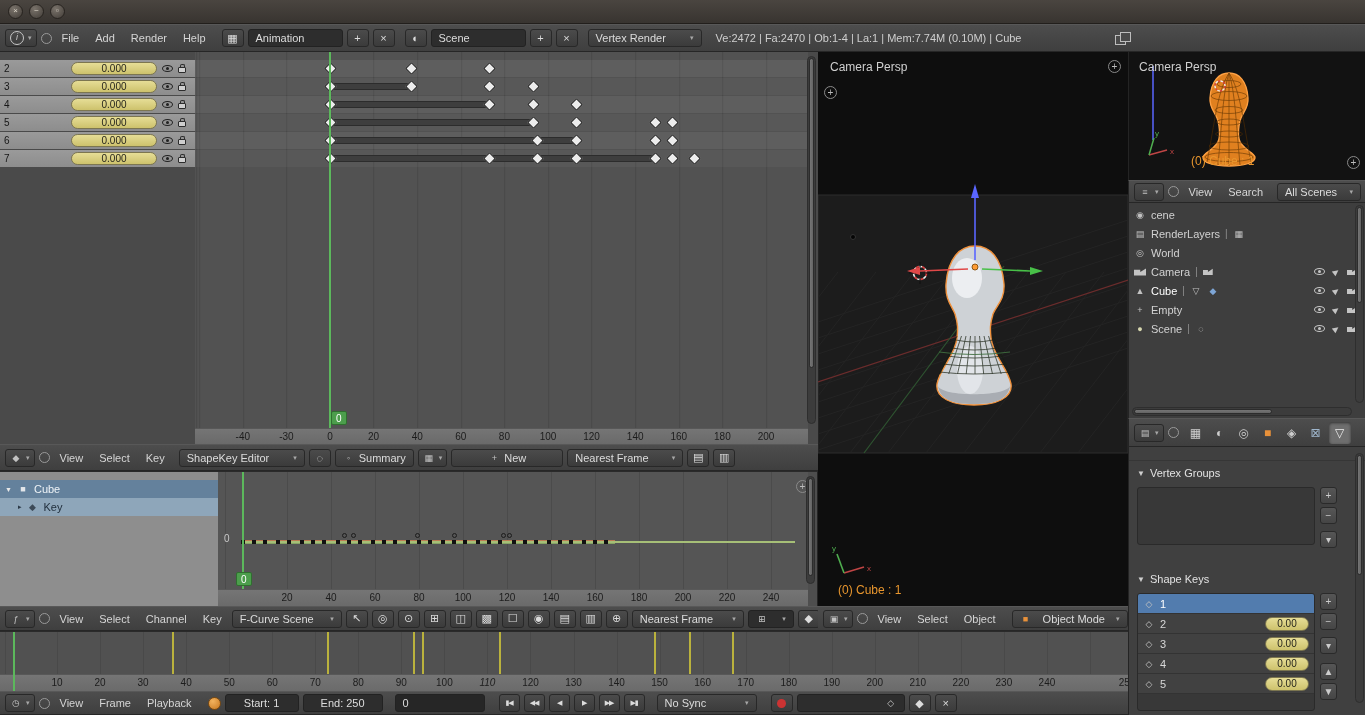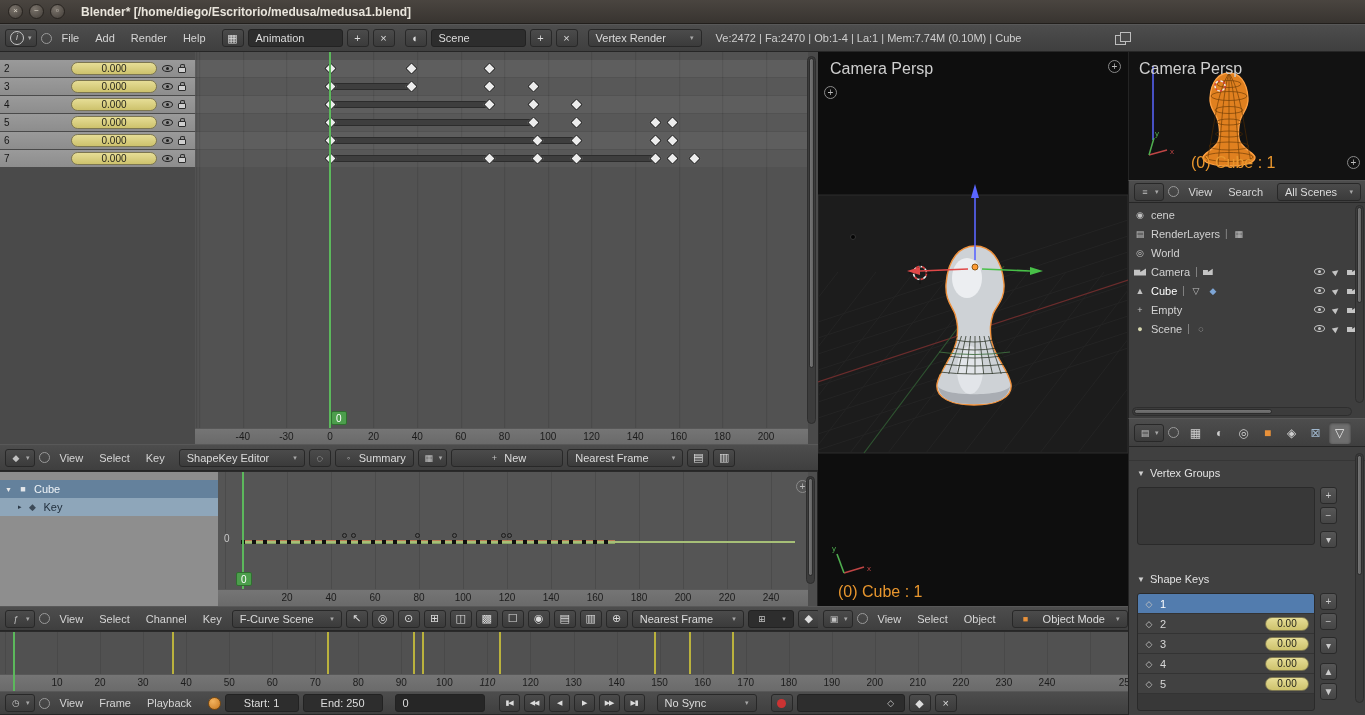--- a/index.html
+++ b/index.html
@@ -70,21 +70,21 @@
 
 #timeline{left:0;top:631px;width:1128px;height:60px;background-color:#515151;
  background-image:repeating-linear-gradient(90deg,rgba(0,0,0,.10) 0 1px,transparent 1px 43.04px);background-position:14px 0;
  border-top:1px solid #2a2a2a;overflow:hidden;box-sizing:border-box}
 .tl-key{position:absolute;top:0;height:42px;width:2px;background:#cdc33a;opacity:.85}
 .pb{width:21px;padding:0;font-size:7px;letter-spacing:-1px}
 .orangedot{width:11px;height:11px;border-radius:50%;background:radial-gradient(circle at 35% 30%,#f2b25e,#c87820);border:1px solid #7c4a10;flex:none}
 .recdot{width:9px;height:9px;border-radius:50%;background:#c33;flex:none}
 
 #viewport{left:818px;top:52px;width:310px;height:554px;background:#0e0e0e;overflow:hidden}
-.vplabel{position:absolute;color:#cfcfcf;font-size:16px;white-space:nowrap}
+.vplabel{position:absolute;color:#cfcfcf;font-size:12px;white-space:nowrap}
 .orange{color:#e8962e}
 .pluscirc{position:absolute;width:13px;height:13px;border:1px solid #8a8a8a;border-radius:50%;color:#bbb;font-size:10px;line-height:12px;text-align:center;box-sizing:border-box}
 
 #preview{left:1128px;top:52px;width:237px;height:128px;background:#121212;border-left:1px solid #242424;overflow:hidden;box-sizing:border-box}
 #outliner-header{left:1128px;top:180px;width:237px;height:23px;border-left:1px solid #242424}
 #outliner{left:1128px;top:203px;width:237px;height:215px;background:#3e3e3e;border-left:1px solid #242424;overflow:hidden;box-sizing:border-box}
 .ol-row{position:absolute;left:0;width:237px;height:19px;display:flex;align-items:center;gap:5px;padding:0 5px;color:#d2d2d2;box-sizing:border-box}
 .ol-sep{color:#8f8f8f;font-size:10px}
 .ol-restrict{margin-left:auto;display:flex;align-items:center;gap:8px;padding-right:4px}
 #props-header{left:1128px;top:418px;width:237px;height:29px;border-left:1px solid #242424}
@@ -103,21 +103,20 @@
 .dupwin::before,.dupwin::after{content:"";position:absolute;width:9px;height:8px;border:1px solid #bdbdbd;background:#4a4a4a}
 .dupwin::before{left:0;top:3px}.dupwin::after{left:5px;top:0}
 </style>
 </head>
 <body>
 
 <div id="titlebar">
  <span class="wbtn">×</span>
  <span class="wbtn">−</span>
  <span class="wbtn">▫</span>
- <span class="title">Blender* [/home/diego/Escritorio/medusa/medusa1.blend]</span>
 </div>
 
 <div class="hdr" id="info-header" style="left:0;top:24px;width:1365px;height:28px">
  <span class="btn edbtn">
       <span class="infoic">i</span>
       <span class="caret">▾</span>
     </span>
  <span class="circle"></span>
  <span class="menu">File</span>
  <span class="menu">Add</span>

